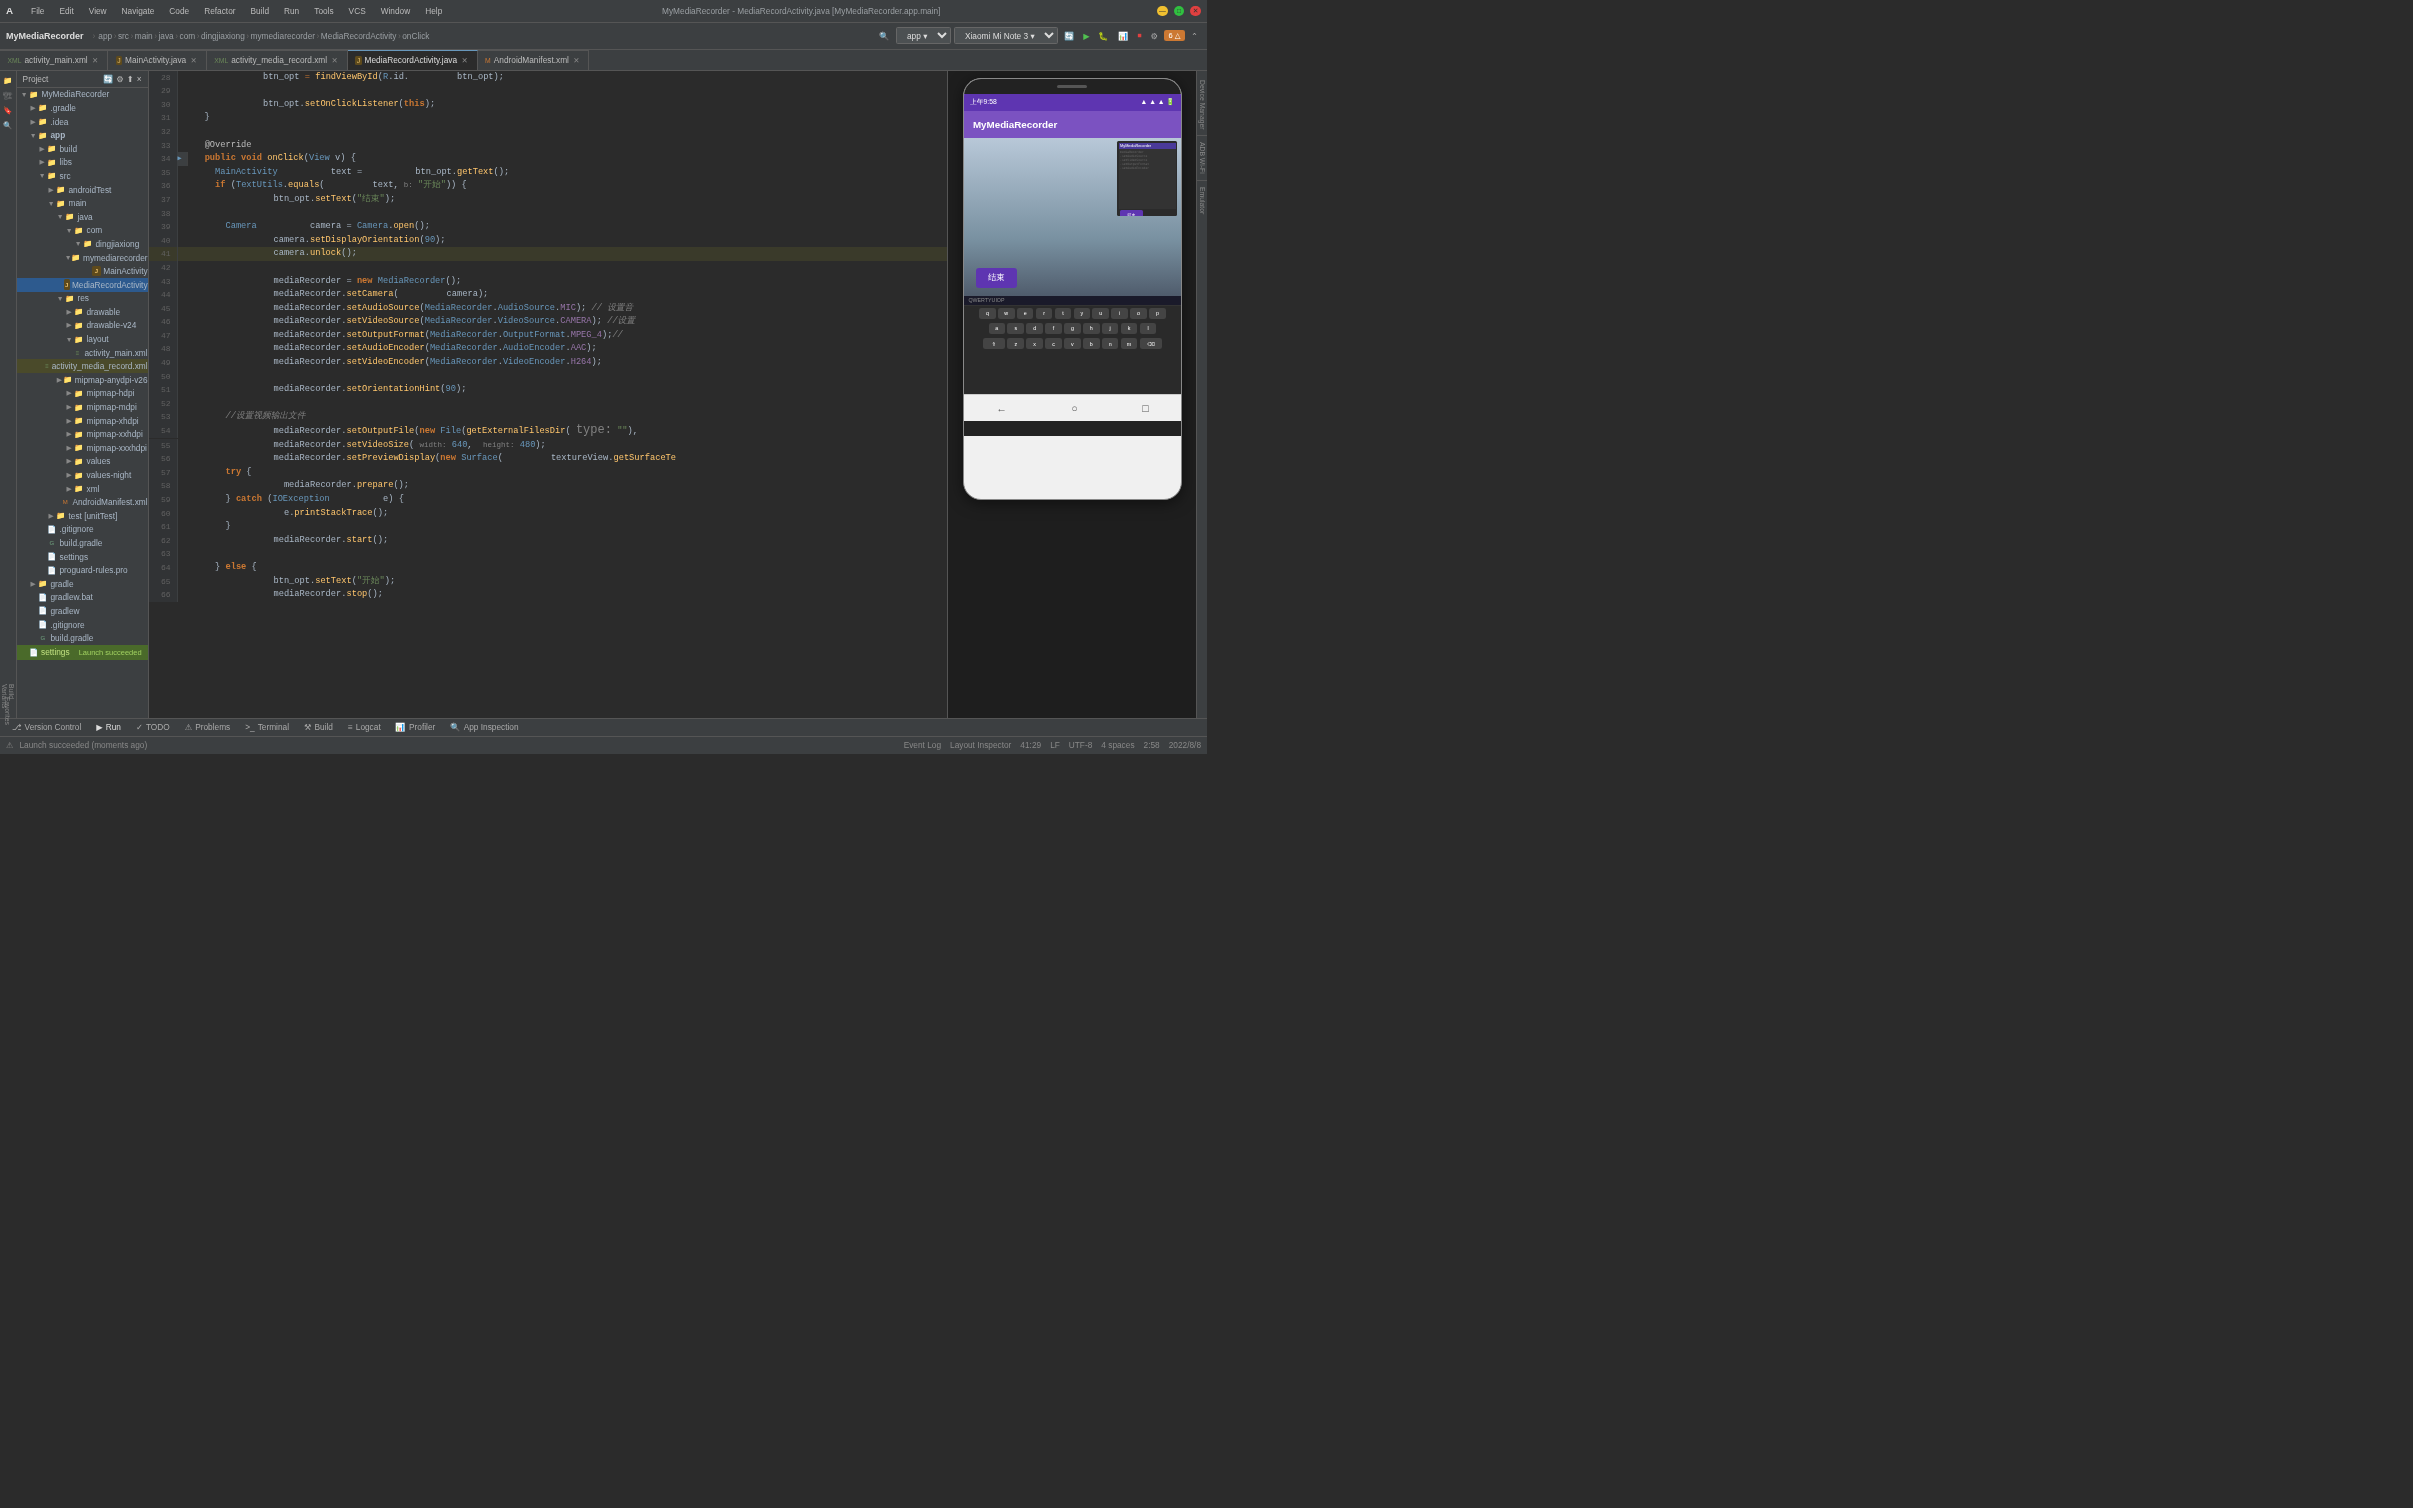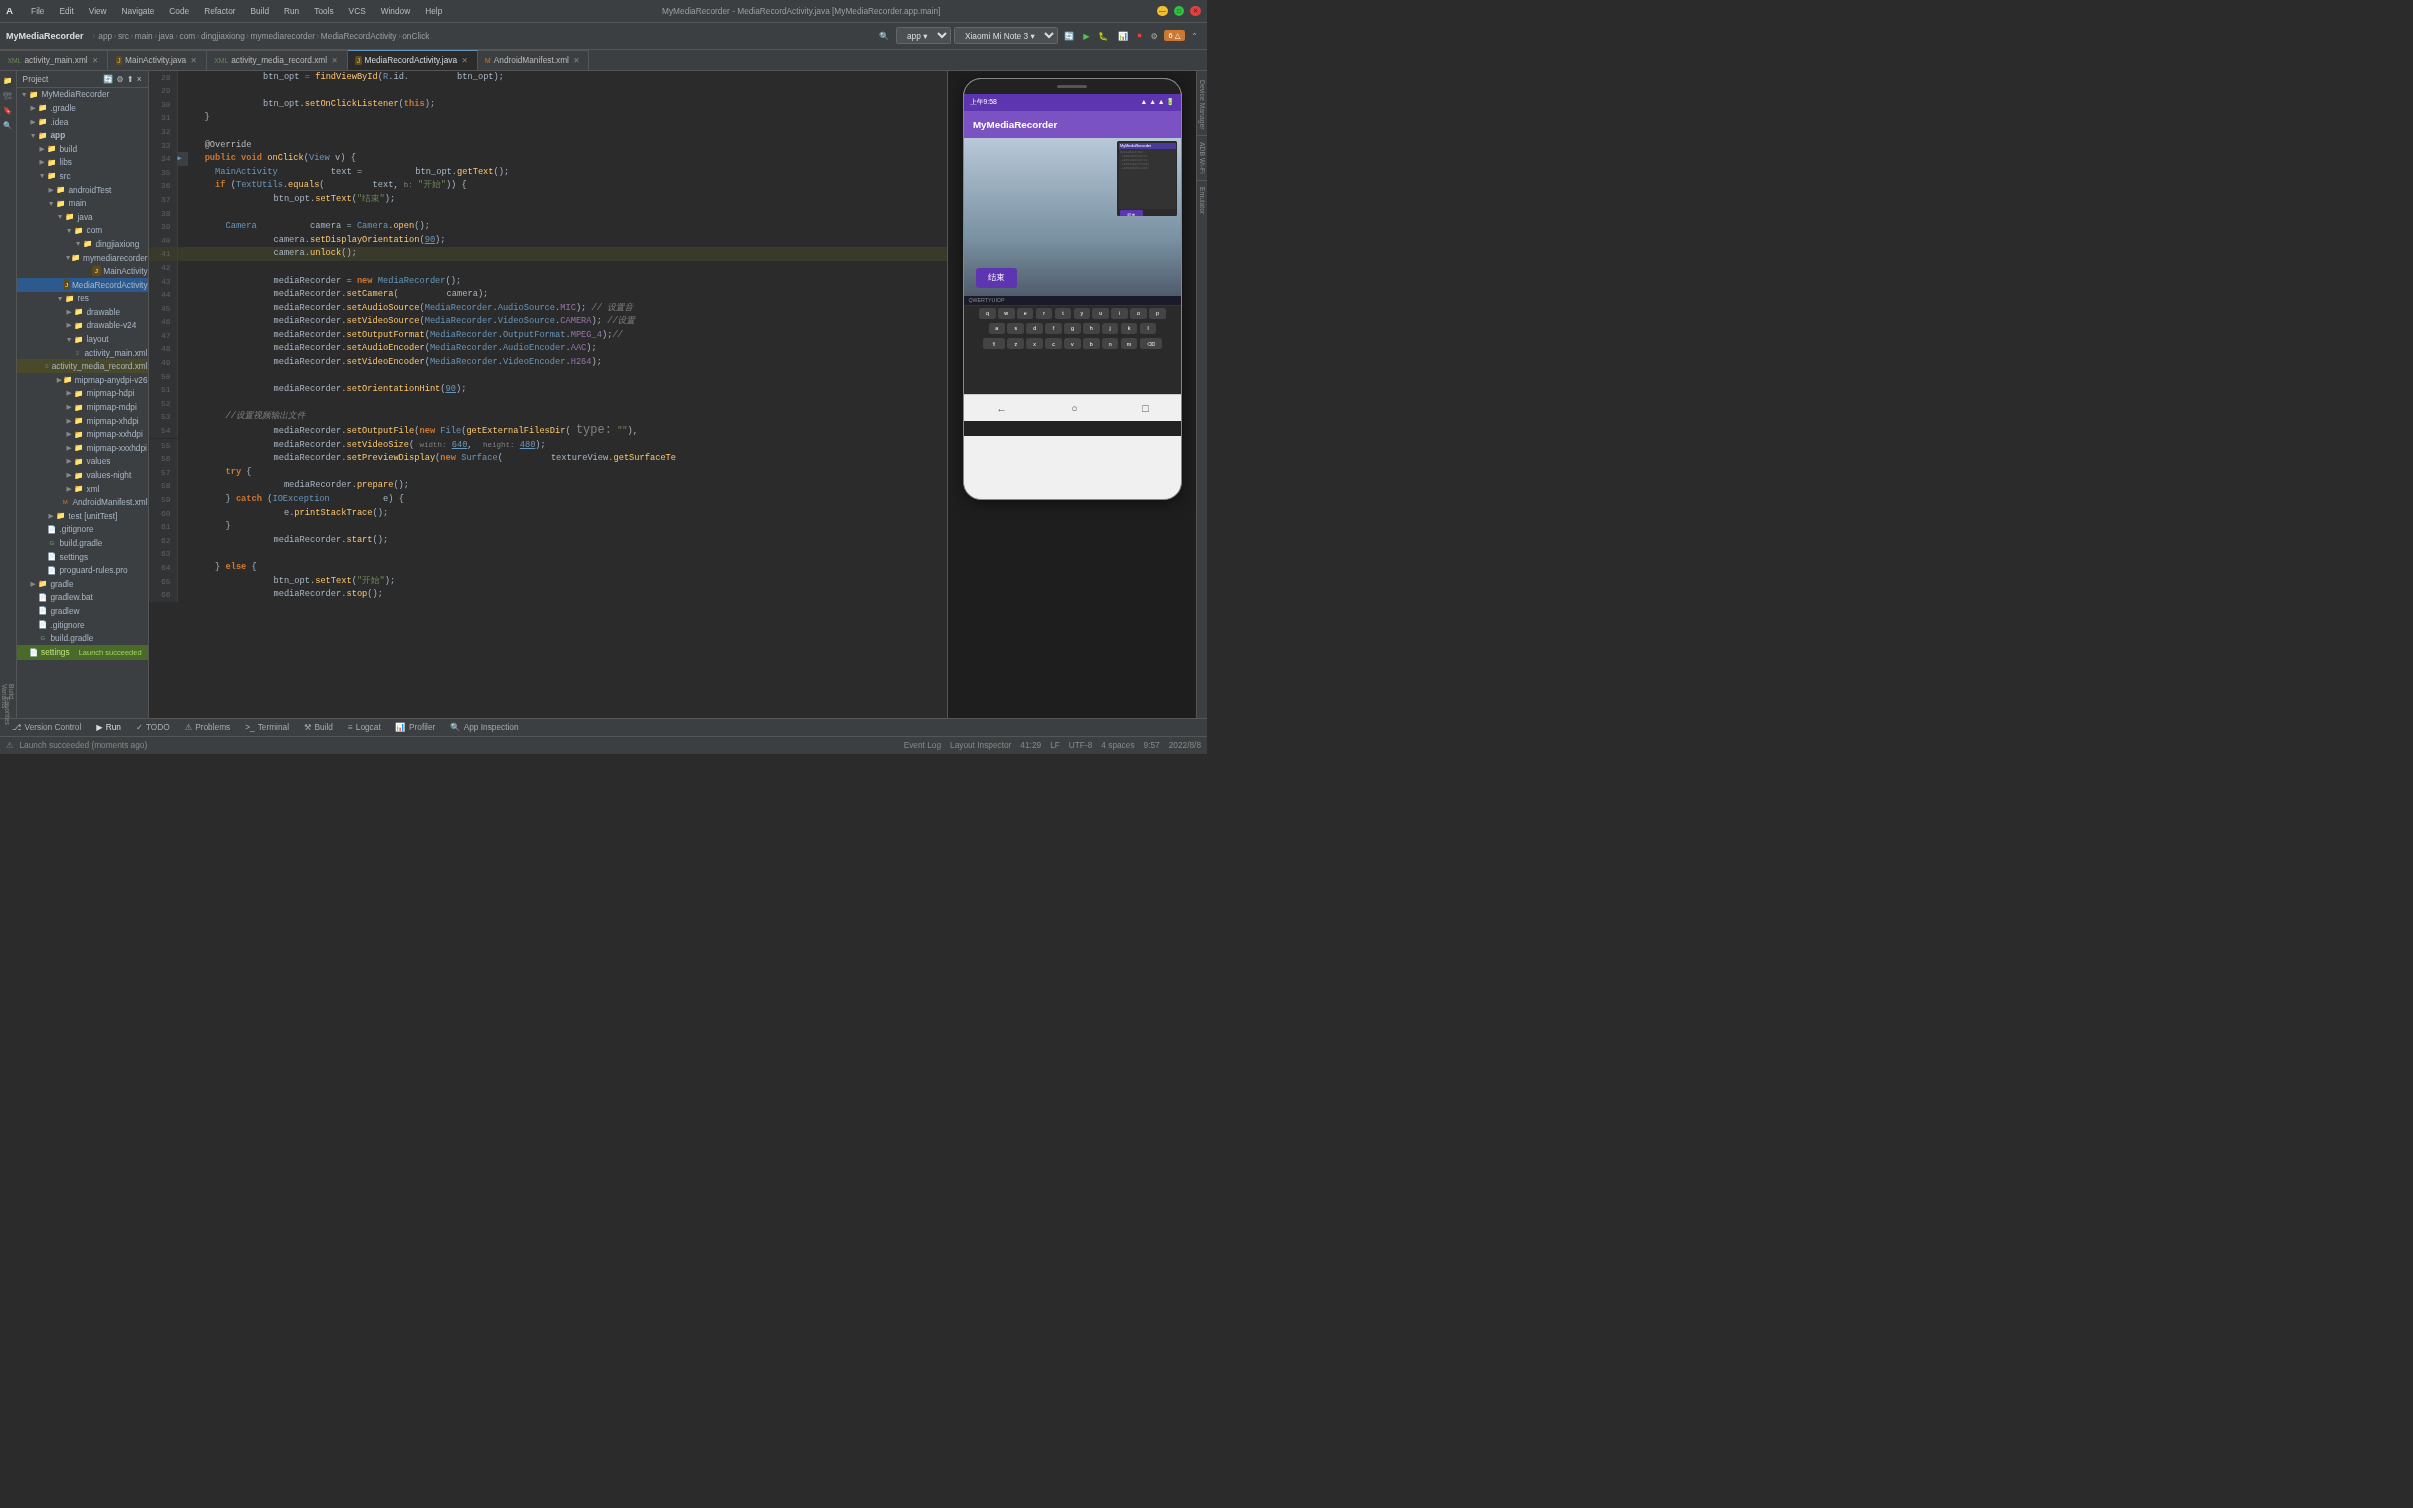--- a/index.html
+++ b/index.html
@@ -252,21 +252,21 @@
     .line-highlighted .line-num { background: #3a3a2a; }
     .line-highlighted .line-gutter { background: #3a3a2a; }
 
     
     .kw { color: #cc7832; font-weight: bold; }
     .ann { color: #bbb; }
     .func { color: #ffc66d; }
     .type { color: #6897bb; }
     .str { color: #6a8759; }
     .cmt { color: #808080; font-style: italic; }
-    .num { color: #6897bb; text-decoration: underline; }
+    .num { color: #6897bb; }
     .var { color: #a9b7c6; padding-left: 48px; }
     .punct { color: #cc7832; }
     .const { color: #9876aa; }
 
     
     #phone-preview {
       width: 249px;
       background: #1e1e1e;
       border-left: 0.8px solid #555;
       display: flex;
@@ -1183,17 +1183,17 @@
     <span>⚠</span>
     <span>Launch succeeded (moments ago)</span>
   </div>
   <div class="status-right">
     <span>Event Log</span>
     <span>Layout Inspector</span>
     <span>41:29</span>
     <span>LF</span>
     <span>UTF-8</span>
     <span>4 spaces</span>
-    <span>9:57</span>
+    <span>2:58</span>
     <span>2022/8/8</span>
   </div>
 </div>
 
 
 </body></html>

